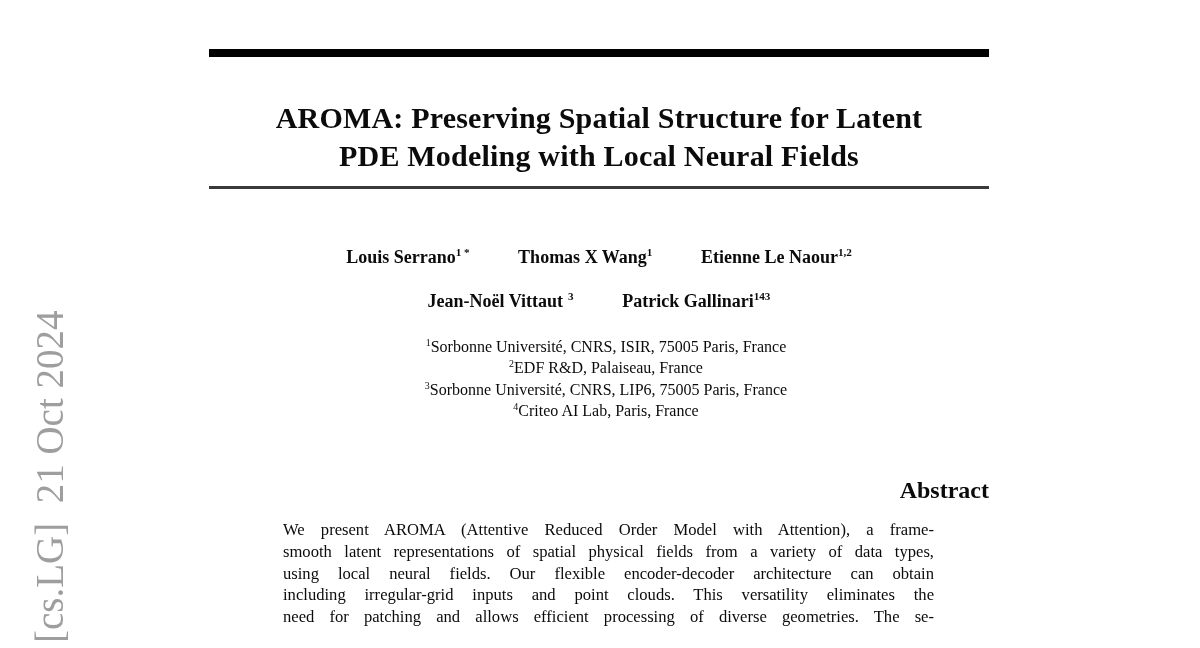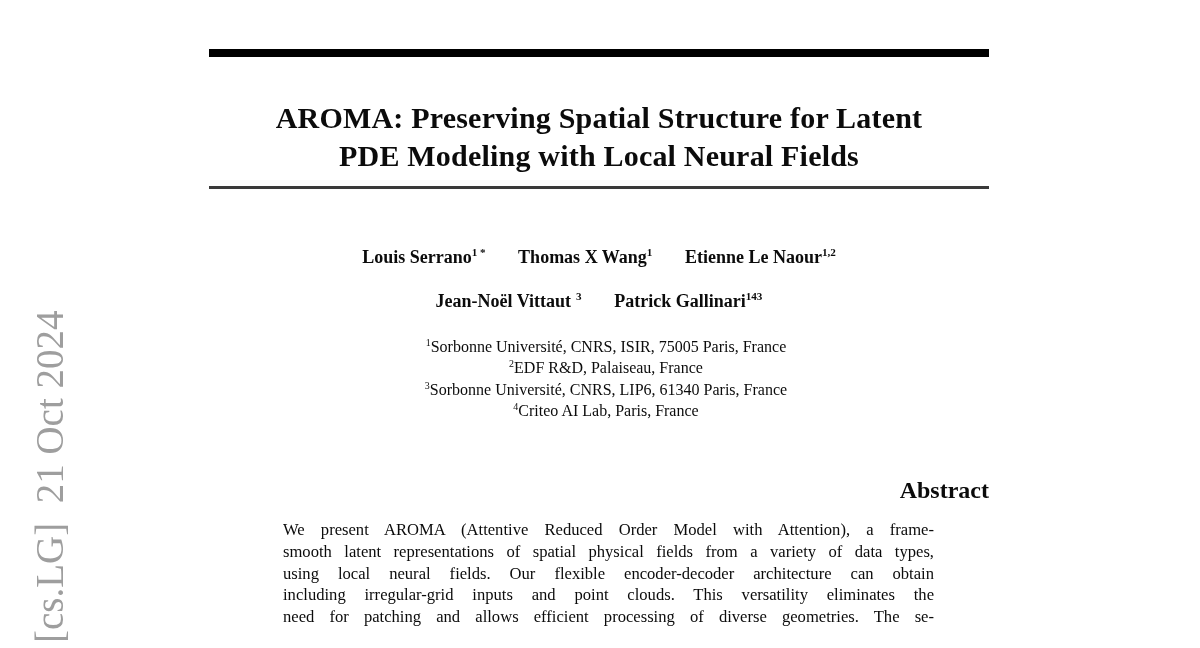--- a/index.html
+++ b/index.html
@@ -58,21 +58,21 @@
     position: absolute;
     left: 209px;
     width: 780px;
     text-align: center;
     font-weight: bold;
     font-size: 18px;
     line-height: 22px;
   }
   .authors-row-1 { top: 246px; }
   .authors-row-2 { top: 290px; }
-  .author { margin: 0 14px; white-space: nowrap; }
+  .author { margin: 0 22px; white-space: nowrap; }
   sup { font-size: 62%; line-height: 0; }
   .sup-gap { margin-left: 5px; }
 
   .affiliations {
     position: absolute;
     left: 216px; top: 336px;
     width: 780px;
     text-align: center;
     font-size: 16px;
     line-height: 21.3px;
@@ -123,21 +123,21 @@
   </div>
 
   <div class="authors-row authors-row-2">
     <span class="author"><span>Jean-Noël Vittaut</span><sup class="sup-gap">3</sup></span>
     <span class="author"><span>Patrick Gallinari</span><sup>143</sup></span>
   </div>
 
   <div class="affiliations">
     <div><sup>1</sup><span>Sorbonne Université, CNRS, ISIR, 75005 Paris, France</span></div>
     <div><sup>2</sup><span>EDF R&amp;D, Palaiseau, France</span></div>
-    <div><sup>3</sup><span>Sorbonne Université, CNRS, LIP6, 61340 Paris, France</span></div>
+    <div><sup>3</sup><span>Sorbonne Université, CNRS, LIP6, 75005 Paris, France</span></div>
     <div><sup>4</sup><span>Criteo AI Lab, Paris, France</span></div>
   </div>
 
   <div class="abstract-heading">Abstract</div>
 
   <div class="abstract-body">
     <div class="abs-line">We present AROMA (Attentive Reduced Order Model with Attention), a frame-</div>
     <div class="abs-line">smooth latent representations of spatial physical fields from a variety of data types,</div>
     <div class="abs-line">using local neural fields. Our flexible encoder-decoder architecture can obtain</div>
     <div class="abs-line">including irregular-grid inputs and point clouds. This versatility eliminates the</div>

